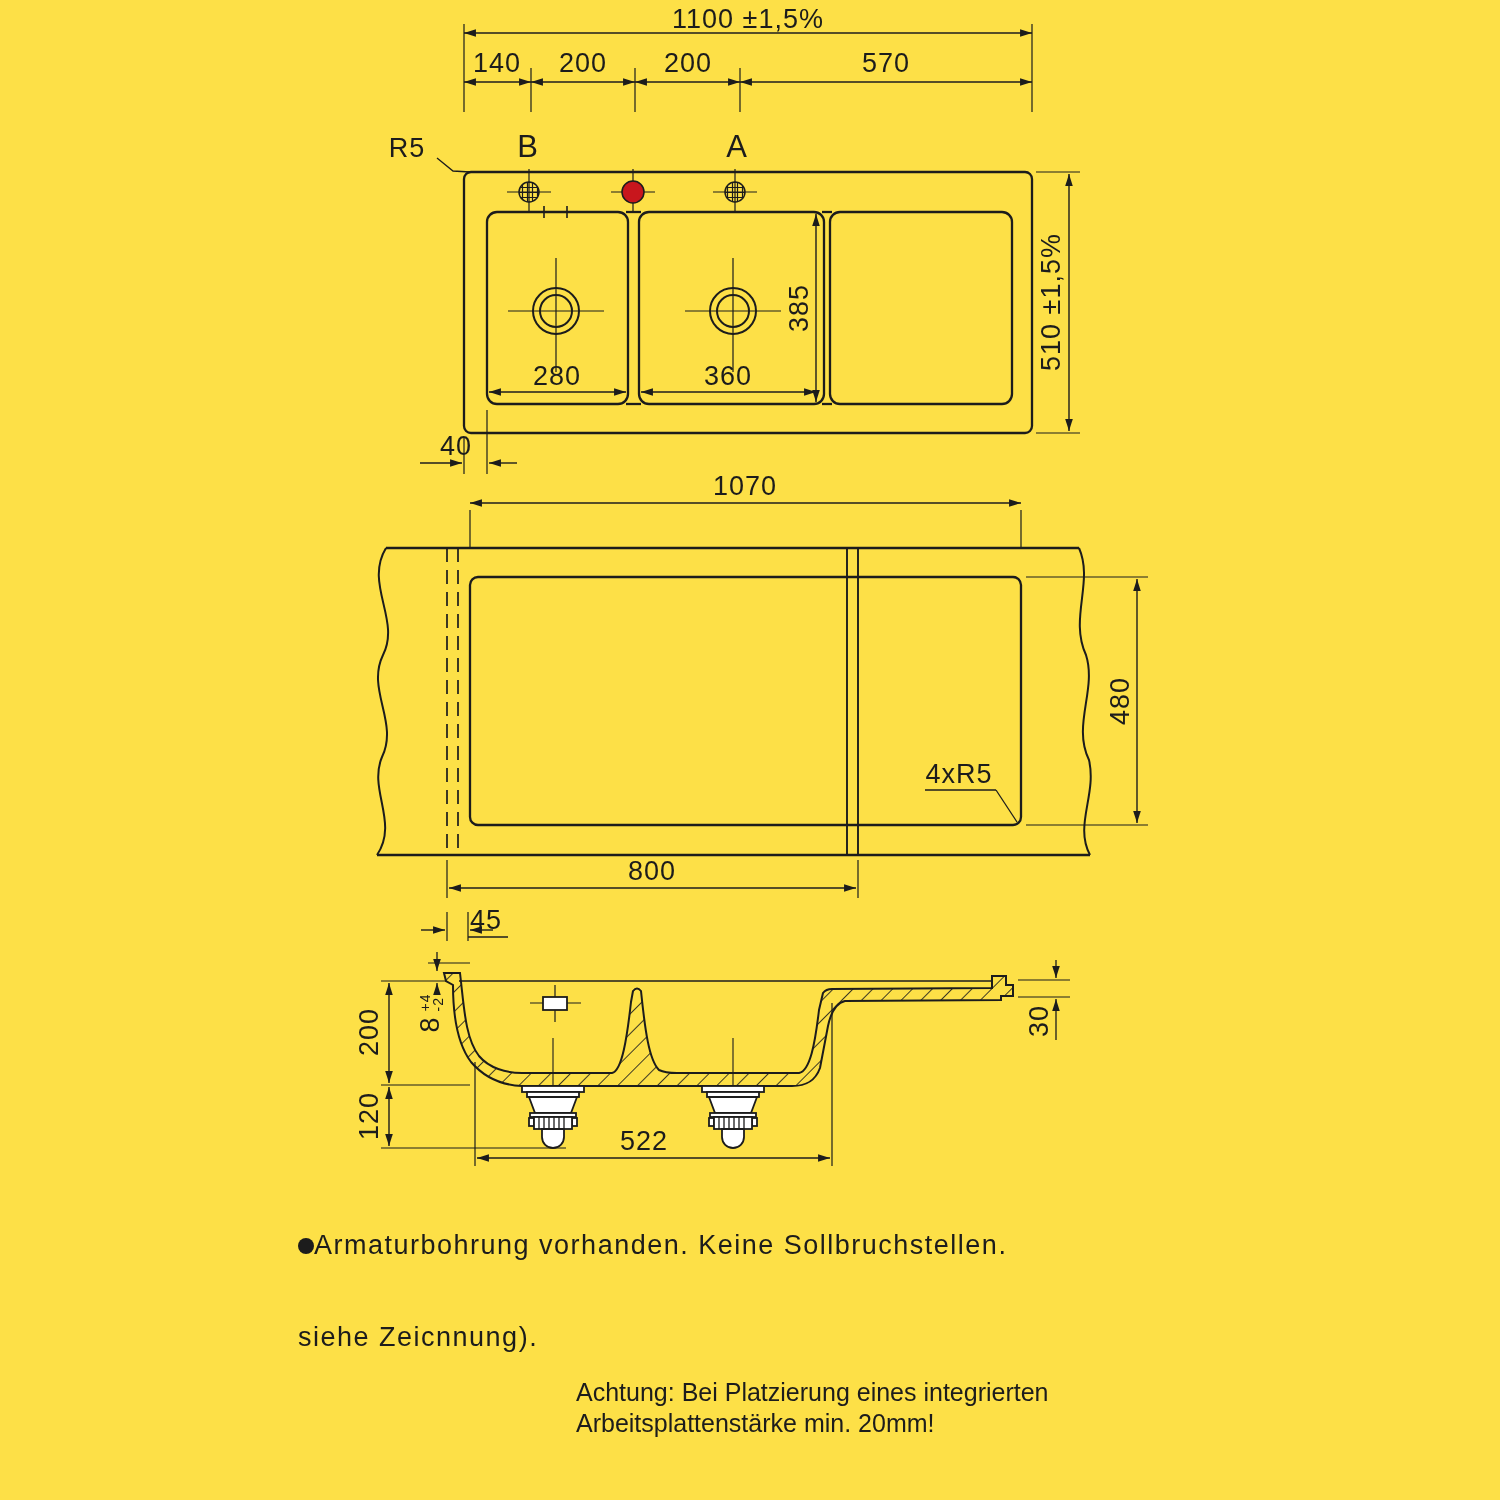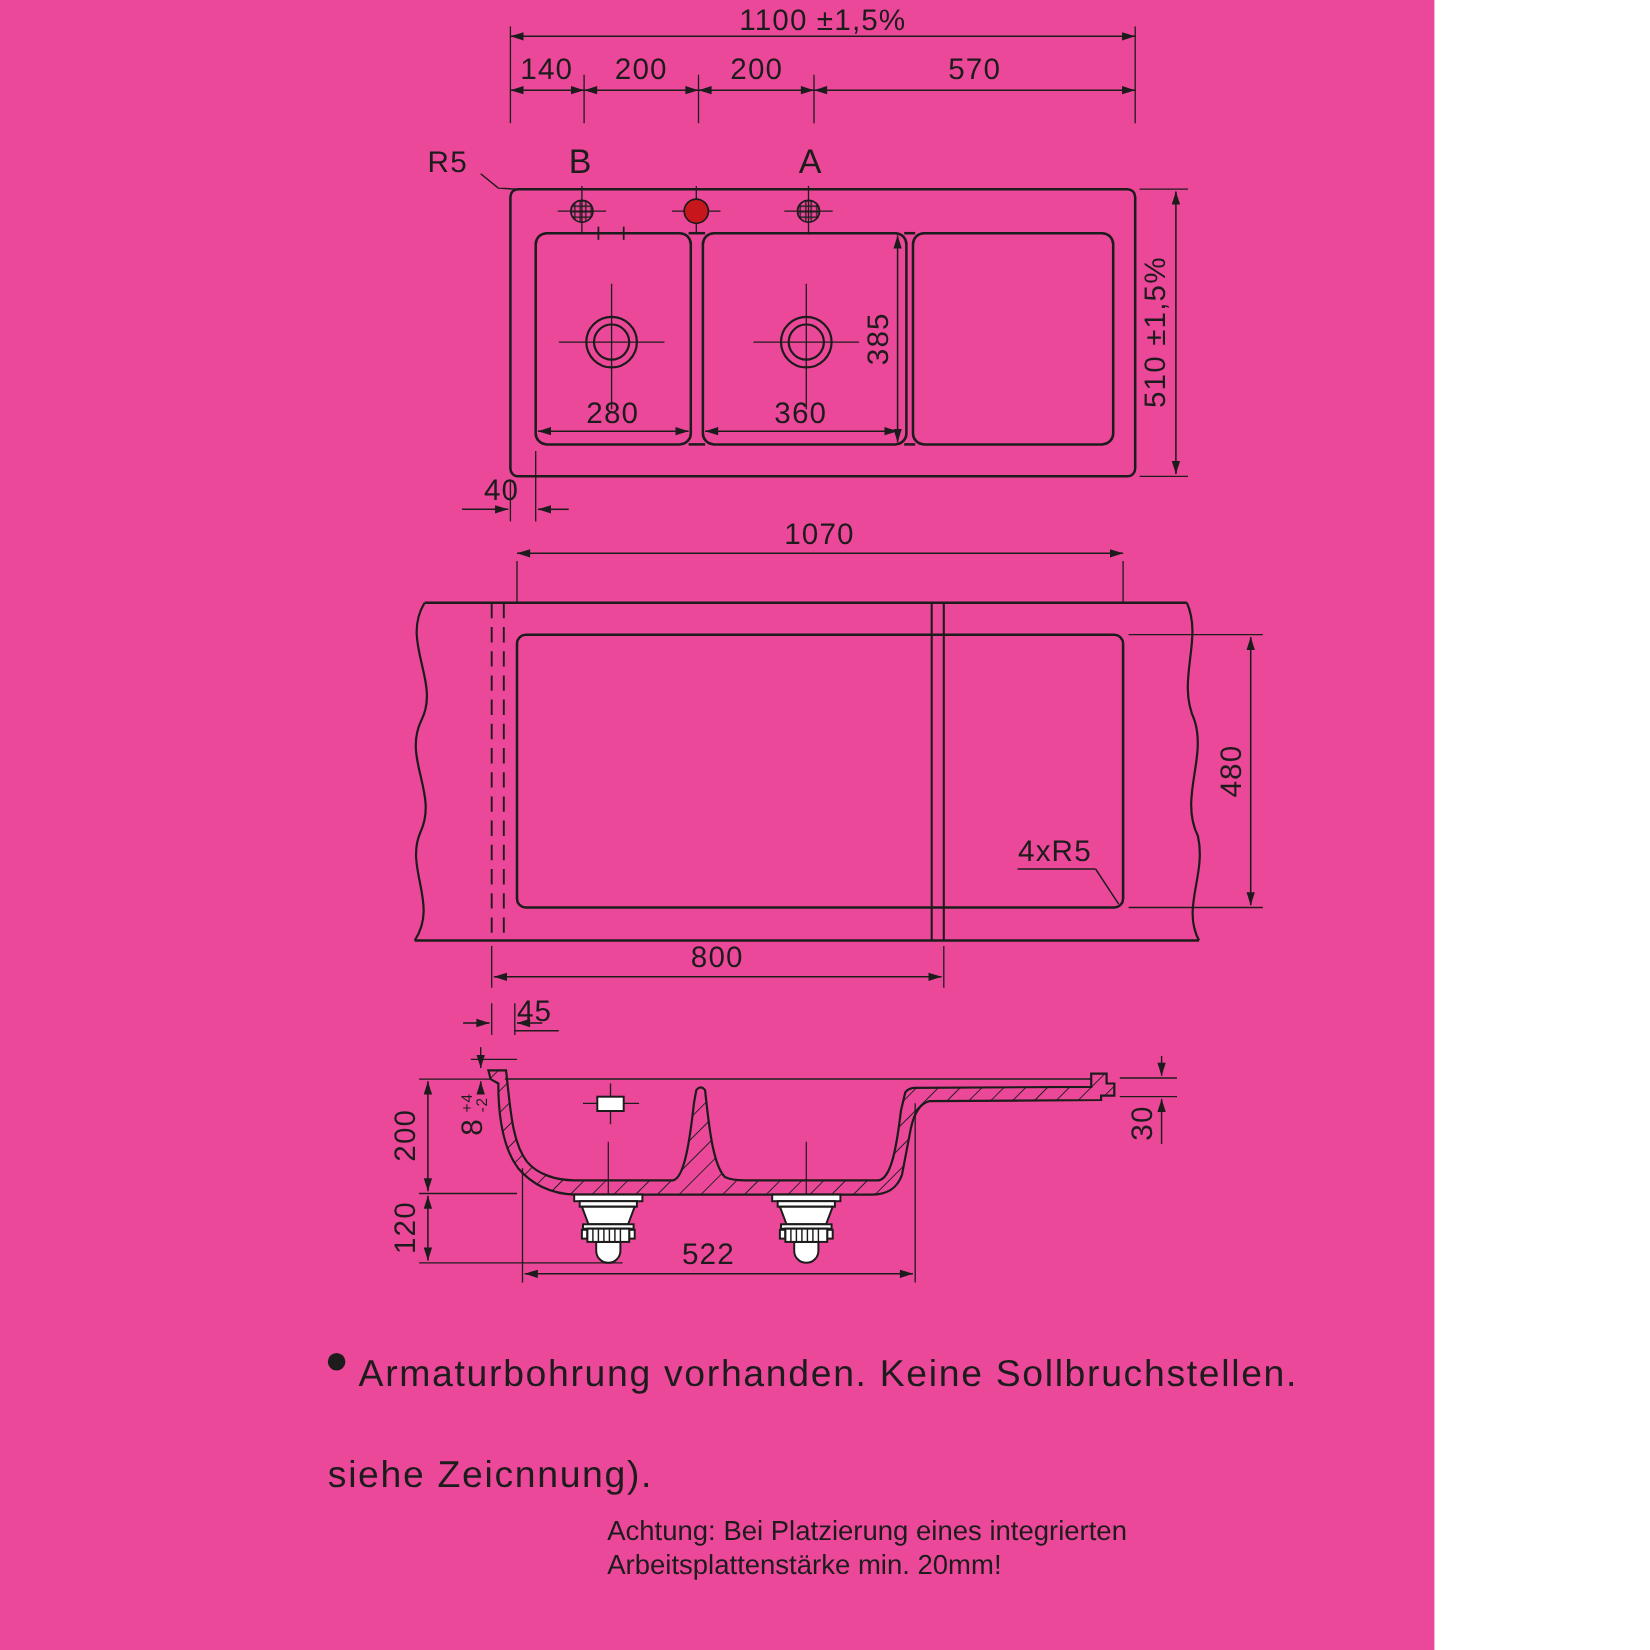--- a/index.html
+++ b/index.html
@@ -1,26 +1,26 @@
 <!DOCTYPE html>
 <html><head>
 <meta charset="utf-8">
 <style>
   html,body{margin:0;padding:0;background:#ffffff;}
-  #stage{position:relative;width:1304px;height:1500px;background:#ec4899;overflow:hidden;
+  #stage{position:relative;width:1500px;height:1500px;background:#fde047;overflow:hidden;
          font-family:"Liberation Sans", sans-serif;color:#1c1c1c;}
   #linework{position:absolute;left:0;top:0;}
   .lbl{position:absolute;transform:translate(-50%,-50%);white-space:nowrap;
        font-size:27px;letter-spacing:1px;color:#1c1c1c;}
   .rot{transform:translate(-50%,-50%) rotate(-90deg);}
   .big{font-size:31px;}
-  .note-row{position:absolute;display:flex;align-items:flex-start;gap:12px;
-            font-size:34px;letter-spacing:1.5px;white-space:nowrap;}
+  .note-row{position:absolute;display:flex;align-items:center;
+            font-size:27px;letter-spacing:1.5px;white-space:nowrap;}
   .bullet{width:16px;height:16px;border-radius:50%;background:#1c1c1c;flex:0 0 auto;}
-  .caution{position:absolute;font-size:25px;line-height:31px;letter-spacing:0;}
+  .caution{position:absolute;font-size:25px;line-height:31px;letter-spacing:0;margin-left:24px;}
   .tolcol{display:inline-flex;flex-direction:column;font-size:14px;line-height:13px;
           margin-left:5px;vertical-align:middle;}
   .rimnum{font-size:27px;}
 </style>
 </head>
 <body>
 
 <div id="stage">
 
   <svg style="position:absolute;width:0;height:0" aria-hidden="true">

